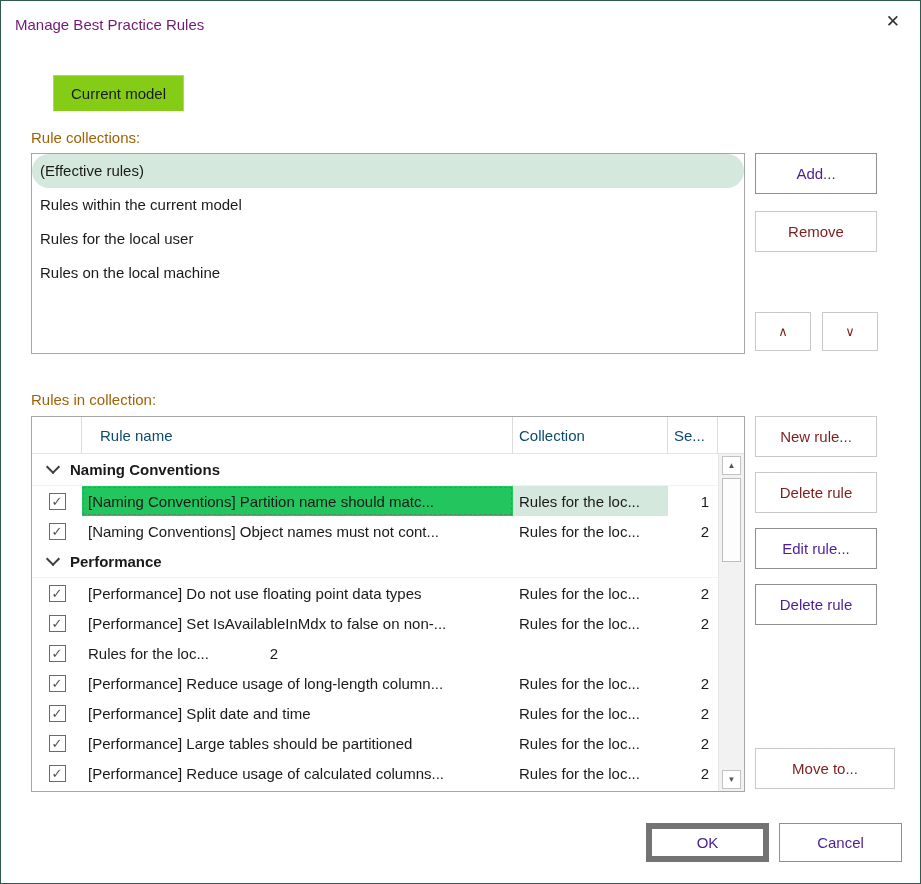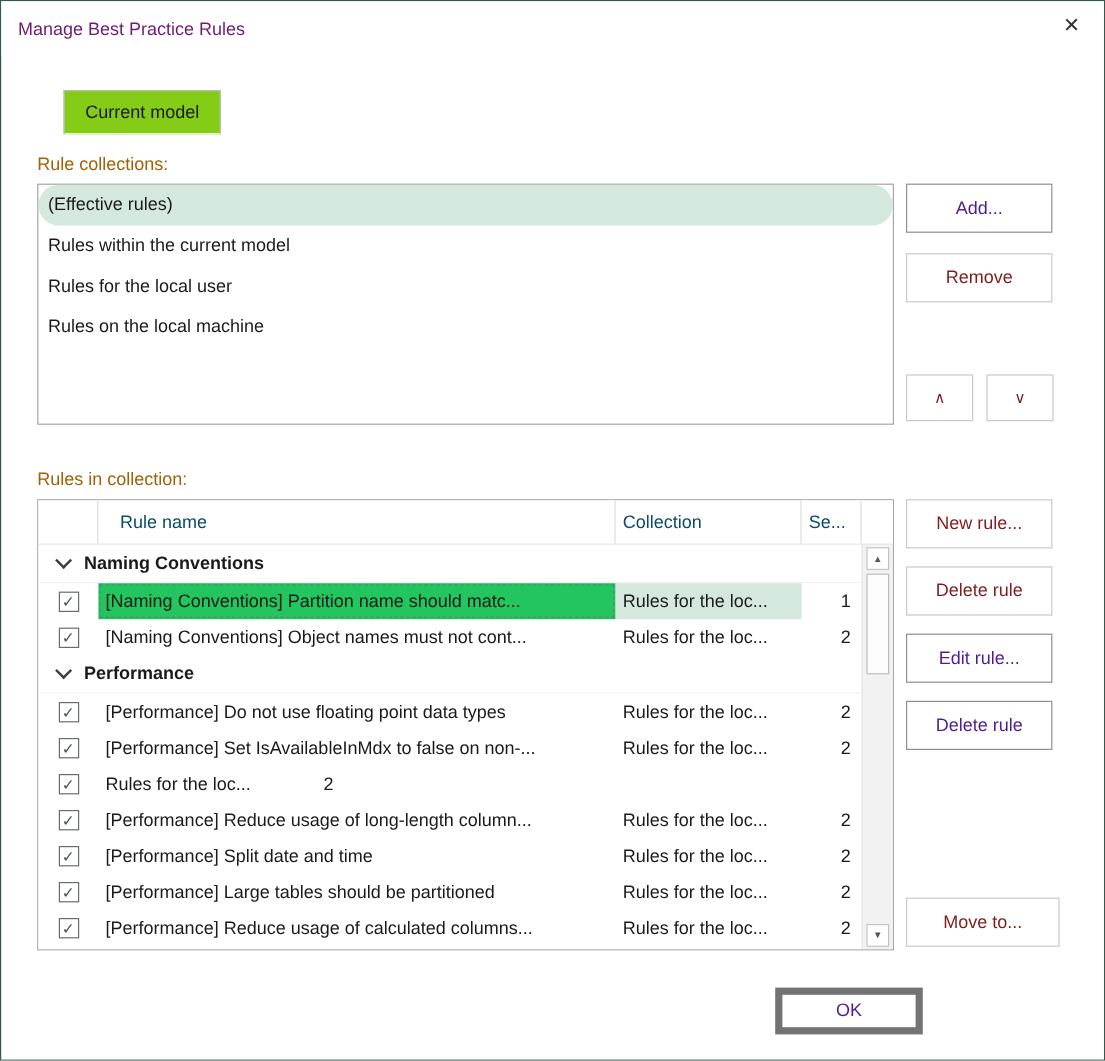--- a/index.html
+++ b/index.html
@@ -38,21 +38,21 @@
   }
   .btn.disabled{border-color:#c9c9c9;color:#7f1d1d;}
   .b-add{left:754px;top:152px;width:122px;height:41px;}
   .b-remove{left:754px;top:210px;width:122px;height:41px;}
   .b-up{left:754px;top:311px;width:56px;height:39px;font-size:13px;}
   .b-down{left:821px;top:311px;width:56px;height:39px;font-size:13px;}
   .b-new{left:754px;top:415px;width:122px;height:41px;}
   .b-clone{left:754px;top:471px;width:122px;height:41px;}
   .b-edit{left:754px;top:527px;width:122px;height:41px;}
   .b-delete{left:754px;top:583px;width:122px;height:41px;}
-  .b-moveto{left:754px;top:747px;width:128px;height:41px;}
+  .b-moveto{left:754px;top:747px;width:140px;height:41px;}
   .b-ok{left:645px;top:822px;width:123px;height:39px;border:6px solid #737373;}
   .b-cancel{left:778px;top:822px;width:123px;height:39px;}
   
   .grid{
     position:absolute;left:30px;top:415px;width:714px;height:376px;
     border:1px solid #a6a6a6;box-sizing:border-box;background:#fff;
   }
   .grid-header{
     position:absolute;left:0;top:0;right:0;height:37px;display:flex;
     border-bottom:1px solid #e3e3e3;box-sizing:border-box;background:#fff;
@@ -217,14 +217,15 @@
     </div>
   </div>
 
   <button class="btn b-new disabled">New rule...</button>
   <button class="btn b-clone disabled">Delete rule</button>
   <button class="btn b-delete">Delete rule</button>
   <button class="btn b-edit">Edit rule...</button>
   <button class="btn b-moveto disabled">Move to...</button>
 
   <button class="btn b-ok">OK</button>
+  <button class="btn b-cancel">Cancel</button>
 
 </div>
 
 </body></html>

